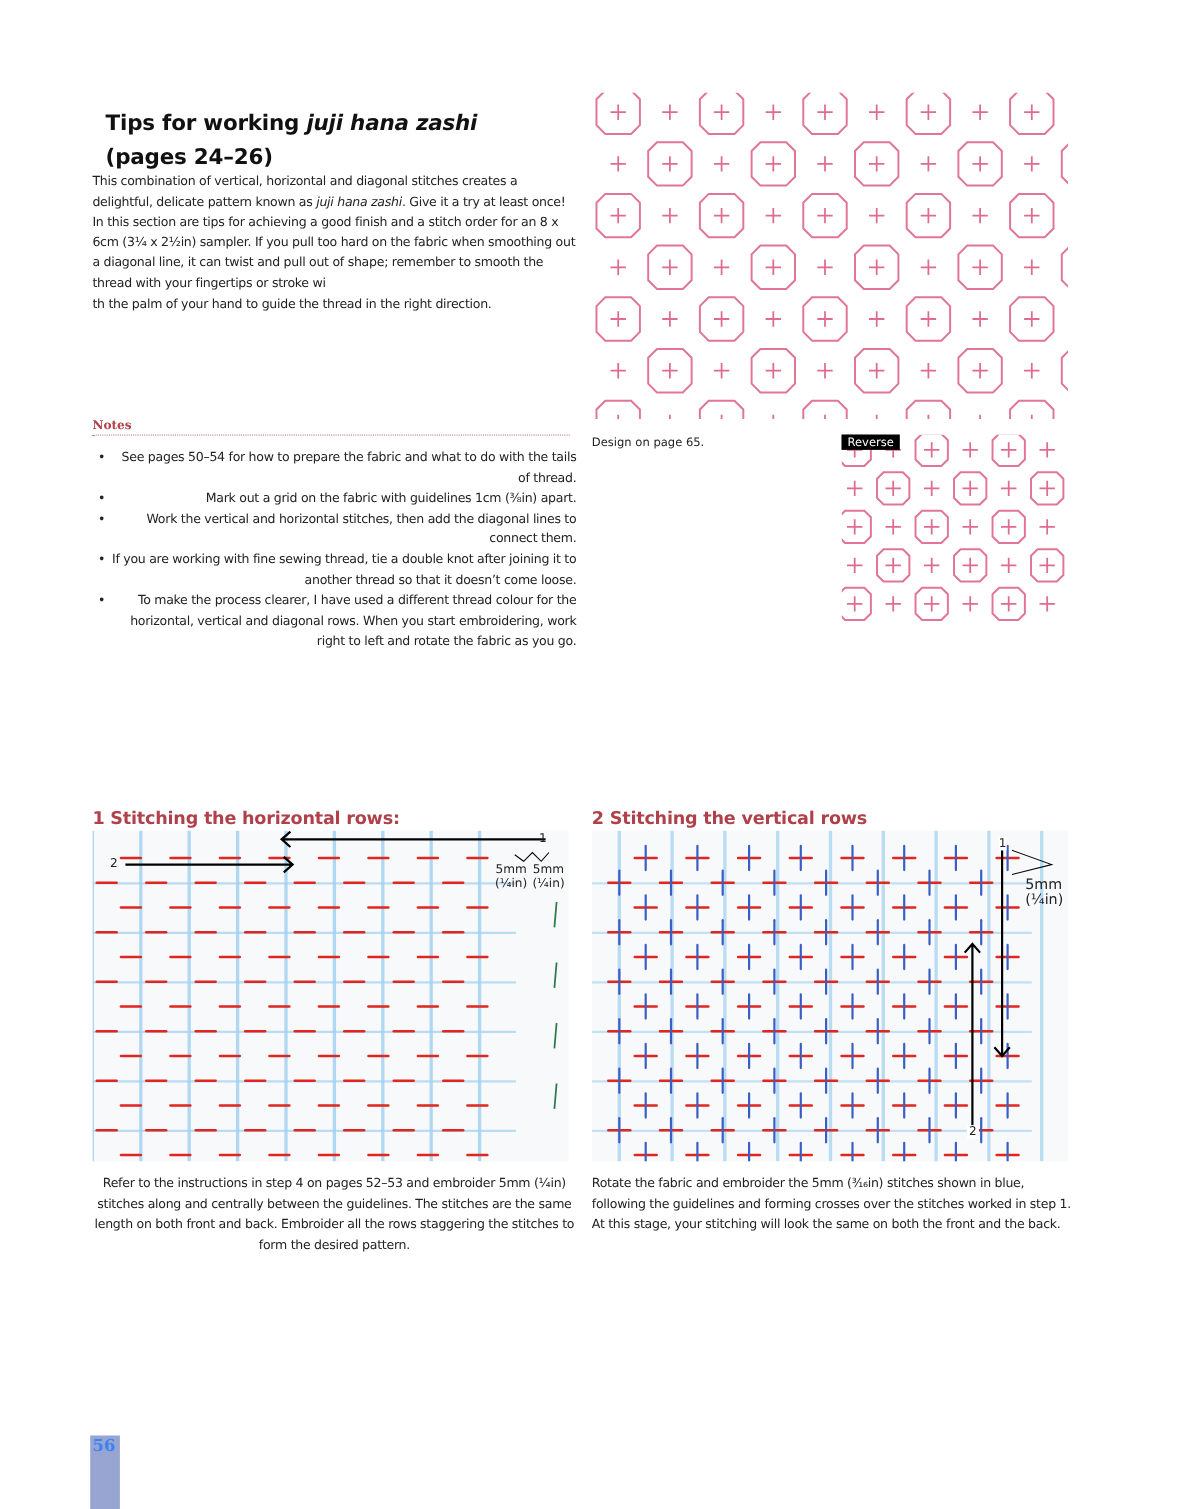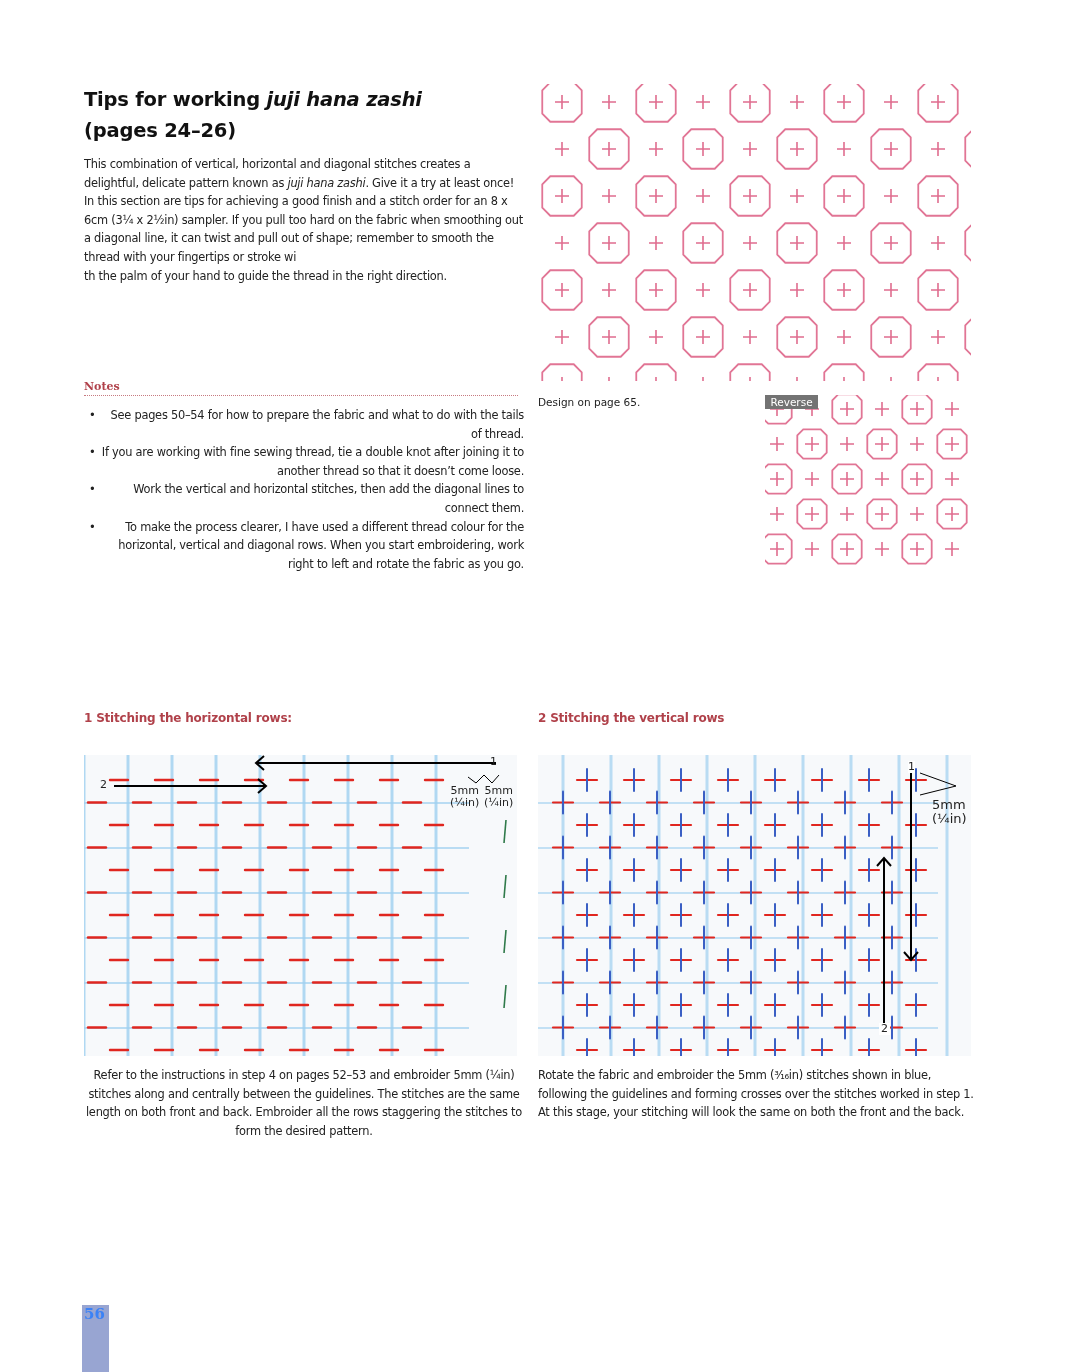--- a/index.html
+++ b/index.html
@@ -1,28 +1,28 @@
 <!DOCTYPE html>
 <html><head>
 <meta charset="utf-8">
 <style>
   html, body { margin:0; padding:0; }
   body { width:1076px; height:1372px; position:relative; background:#ffffff; font-family:"DejaVu Sans", sans-serif; color:#222; overflow:hidden; }
-  h1.title { position:absolute; left:84px; top:84px; width:440px; margin:0; font-family:"DejaVu Sans", sans-serif; font-weight:bold; font-size:19.5px; line-height:31px; color:#111; letter-spacing:-0.2px; }
+  h1.title { position:absolute; left:84px; top:84px; width:440px; margin:12px; font-family:"DejaVu Sans", sans-serif; font-weight:bold; font-size:19.5px; line-height:31px; color:#111; letter-spacing:-0.2px; }
   h1.title em { font-style:italic; }
   .intro { position:absolute; left:84px; top:155px; width:440px; font-size:11.4px; line-height:18.6px; color:#222; letter-spacing:-0.25px; }
   .intro em { font-style:italic; }
   .notes-head { position:absolute; left:84px; top:380px; width:434px; text-align:left; font-family:"DejaVu Serif", serif; font-weight:bold; font-size:11px; color:#b0414a; }
   .notes-rule { position:absolute; left:84px; top:395px; width:434px; border-top:1px dotted #c77a80; }
   ul.notes { position:absolute; left:84px; top:406px; width:440px; margin:0; padding:0; list-style:none; font-size:11.4px; line-height:18.6px; letter-spacing:-0.25px;text-align:right; }
   ul.notes li { position:relative; padding-left:15px; }
   ul.notes li::before { content:"•"; position:absolute; left:5px; top:0; }
   .caption-design { position:absolute; left:538px; top:396px; font-size:10.5px; color:#222; }
-  .reverse-badge { position:absolute; left:765px; top:395px; width:53px; height:14px; background:#737373; color:#fff; font-size:10.5px; line-height:14px; text-align:center; z-index:2; }
-  .step-title { position:absolute; top:711px; font-weight:bold; font-size:12px; color:#b0414a; letter-spacing:-0.2px; }
+  .reverse-badge { position:absolute; left:765px; top:395px; width:53px; height:14px; background:#000000; color:#fff; font-size:10.5px; line-height:14px; text-align:center; z-index:2; }
+  .step-title { position:absolute; top:734px; font-weight:bold; font-size:16px; color:#b0414a; letter-spacing:-0.2px; }
   .step-text { position:absolute; top:1066px; font-size:11.4px; line-height:18.6px; letter-spacing:-0.25px; color:#222; }
   .photo { position:absolute; overflow:hidden; }
   .page-tab { position:absolute; left:82px; top:1305px; width:27px; height:67px; background:#98a5d2; }
   .page-num { position:absolute; left:84px; top:1305px; font-family:"DejaVu Serif", serif; font-weight:bold; font-size:15px; color:#3b82f6; }
   .lbl { position:absolute; font-size:11px; color:#222; line-height:12px; }
   .lbl-big { font-size:13px; line-height:14px; }
 </style>
 </head>
 <body>
 
@@ -33,22 +33,23 @@
 
 <div class="intro">
   <span>This combination of vertical, horizontal and diagonal stitches creates a delightful, delicate pattern known as </span><em>juji hana zashi</em><span>. Give it a try at least once! In this section are tips for achieving a good finish and a stitch order for an 8 x 6cm (3¼ x 2½in) sampler. If you pull too hard on the fabric when smoothing out a diagonal line, it can twist and pull out of shape; remember to smooth the thread with your fingertips or stroke wi</span><br>
   <span>th the palm of your hand to guide the thread in the right direction.</span>
 </div>
 
 <div class="notes-head">Notes</div>
 <div class="notes-rule"></div>
 <ul class="notes">
   <li>See pages 50–54 for how to prepare the fabric and what to do with the tails of thread.</li>
+  <li>Mark out a grid on the fabric with guidelines 1cm (⅜in) apart.</li>
+  <li>Work the vertical and horizontal stitches, then add the diagonal lines to connect them.</li>
   <li>If you are working with fine sewing thread, tie a double knot after joining it to another thread so that it doesn’t come loose.</li>
-  <li>Work the vertical and horizontal stitches, then add the diagonal lines to connect them.</li>
   <li>To make the process clearer, I have used a different thread colour for the horizontal, vertical and diagonal rows. When you start embroidering, work right to left and rotate the fabric as you go.</li>
 </ul>
 
 <div class="photo" style="left:537px; top:84px; width:434px; height:297px;">
   <svg id="pat-main" width="434" height="297">
       <path d="M-29,-29H-15M-22,-36V-22" stroke="#d9527a" stroke-width="1.6" fill="none" opacity="0.85"></path>
       <polygon points="-33.75,-48.739999999999995 -10.25,-48.739999999999995 -2.2600000000000016,-40.75 -2.2600000000000016,-17.25 -10.25,-9.260000000000002 -33.75,-9.260000000000002 -41.739999999999995,-17.25 -41.739999999999995,-40.75" stroke="#d9527a" stroke-width="1.8" fill="none" opacity="0.8"></polygon>
       <path d="M18,-29H32M25,-36V-22" stroke="#d9527a" stroke-width="1.6" fill="none" opacity="0.85"></path>
       <path d="M65,-29H79M72,-36V-22" stroke="#d9527a" stroke-width="1.6" fill="none" opacity="0.85"></path>
       <polygon points="60.25,-48.739999999999995 83.75,-48.739999999999995 91.74,-40.75 91.74,-17.25 83.75,-9.260000000000002 60.25,-9.260000000000002 52.260000000000005,-17.25 52.260000000000005,-40.75" stroke="#d9527a" stroke-width="1.8" fill="none" opacity="0.8"></polygon>

